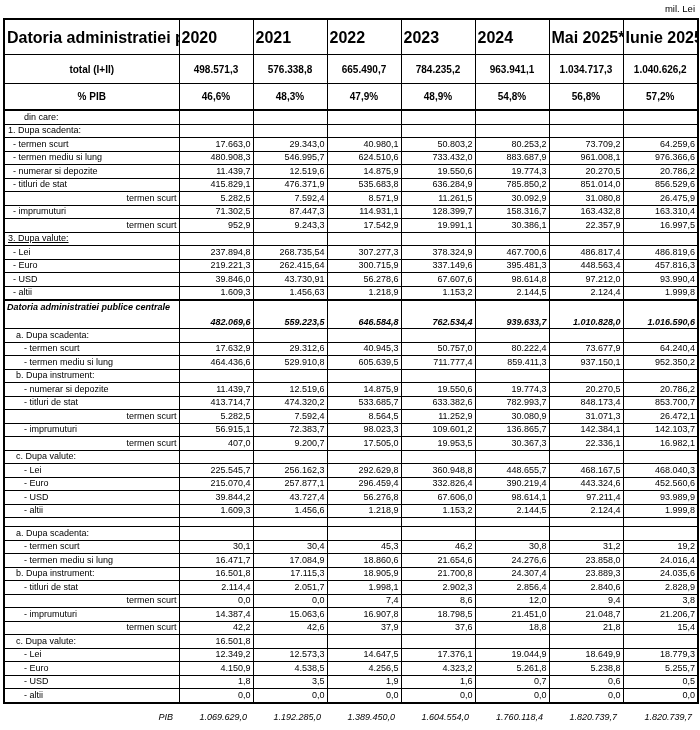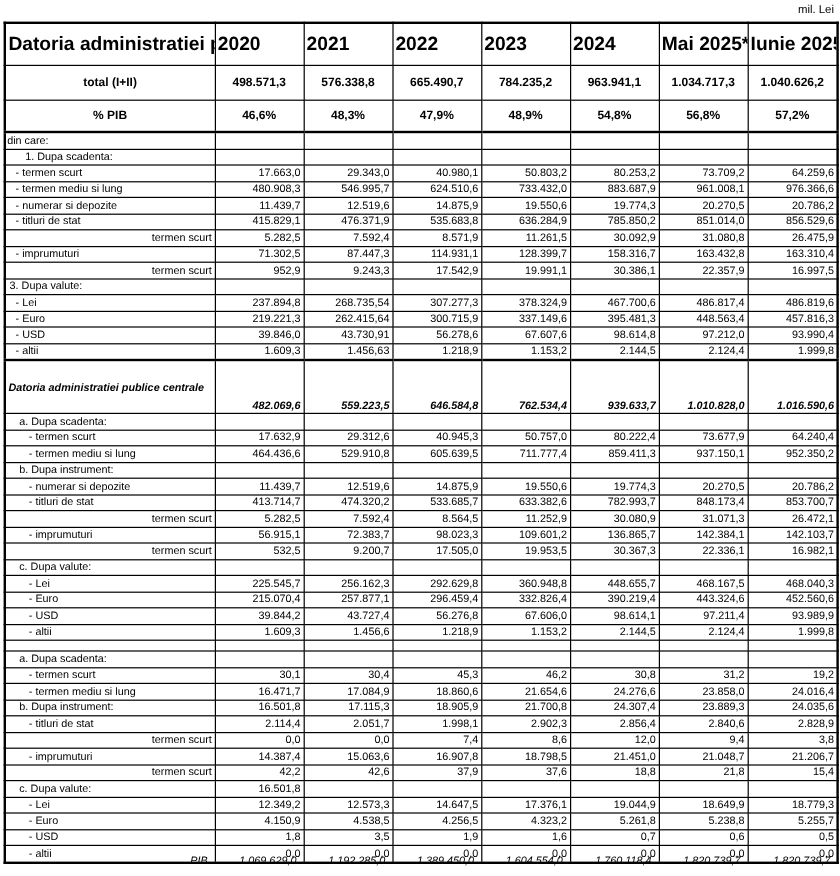--- a/index.html
+++ b/index.html
@@ -11,21 +11,21 @@
   tr.total td, tr.pct td{height:28px;font-size:10px;font-weight:bold;text-align:center;}
   tr.pct td{height:25px;margin-top:32px;}
   tr.r td{height:12.5px;}
   td.lab{text-align:left;}
   td.num{text-align:right;}
   .b{font-weight:bold;}
   td.subl{text-align:right;padding-right:3px;}
   tr.thick td{border-top:2px solid #000;}
   tr.grp td{font-weight:bold;font-style:italic;font-size:9px;}
   tr.tall td{height:26px;vertical-align:bottom;}
-  tr.tall td.lab{white-space:normal;line-height:11px;padding-top:17px;vertical-align:top;}
+  tr.tall td.lab{white-space:normal;line-height:11px;padding-top:1px;vertical-align:top;}
   tr.spc td{height:8px;}
   table.pib{position:absolute;left:0;top:708px;width:694px;border-collapse:collapse;table-layout:fixed;}
   table.pib td{font-size:9px;font-style:italic;text-align:right;padding:0 2px;white-space:nowrap;height:18px;vertical-align:middle;}
 </style>
 </head>
 <body>
 
 <div class="unit">mil. Lei</div>
 
 <table class="debt">
@@ -64,31 +64,31 @@
         <td class="lab b" style="text-align: center;">% PIB</td>
         <td>46,6%</td>
         <td>48,3%</td>
         <td>47,9%</td>
         <td>48,9%</td>
         <td>54,8%</td>
         <td>56,8%</td>
         <td>57,2%</td>
       </tr>
       <tr class="r thick">
-        <td class="lab b" style="padding-left: 1px;">din care:</td>
-        <td class="num"></td>
-        <td class="num"></td>
-        <td class="num"></td>
-        <td class="num"></td>
-        <td class="num"></td>
-        <td class="num"></td>
-        <td class="num"></td>
-      </tr>
-      <tr class="r">
-        <td class="lab" style="padding-left: 16px;">1. Dupa scadenta:</td>
+        <td class="lab b" style="padding-left: 19px;">din care:</td>
+        <td class="num"></td>
+        <td class="num"></td>
+        <td class="num"></td>
+        <td class="num"></td>
+        <td class="num"></td>
+        <td class="num"></td>
+        <td class="num"></td>
+      </tr>
+      <tr class="r">
+        <td class="lab" style="padding-left: 3px;">1. Dupa scadenta:</td>
         <td class="num"></td>
         <td class="num"></td>
         <td class="num"></td>
         <td class="num"></td>
         <td class="num"></td>
         <td class="num"></td>
         <td class="num"></td>
       </tr>
       <tr class="r">
         <td class="lab" style="padding-left: 8px;">- termen scurt</td>
@@ -154,21 +154,21 @@
         <td class="subl">termen scurt</td>
         <td class="num">952,9</td>
         <td class="num">9.243,3</td>
         <td class="num">17.542,9</td>
         <td class="num">19.991,1</td>
         <td class="num">30.386,1</td>
         <td class="num">22.357,9</td>
         <td class="num">16.997,5</td>
       </tr>
       <tr class="r">
-        <td class="lab" style="padding-left: 3px;">3. Dupa valute:</td>
+        <td class="lab" style="padding-left: 3px; text-decoration: underline;">3. Dupa valute:</td>
         <td class="num"></td>
         <td class="num"></td>
         <td class="num"></td>
         <td class="num"></td>
         <td class="num"></td>
         <td class="num"></td>
         <td class="num"></td>
       </tr>
       <tr class="r">
         <td class="lab" style="padding-left: 8px;">- Lei</td>
@@ -295,21 +295,21 @@
         <td class="num">56.915,1</td>
         <td class="num">72.383,7</td>
         <td class="num">98.023,3</td>
         <td class="num">109.601,2</td>
         <td class="num">136.865,7</td>
         <td class="num">142.384,1</td>
         <td class="num">142.103,7</td>
       </tr>
       <tr class="r">
         <td class="subl">termen scurt</td>
-        <td class="num">532,5</td>
+        <td class="num">407,0</td>
         <td class="num">9.200,7</td>
         <td class="num">17.505,0</td>
         <td class="num">19.953,5</td>
         <td class="num">30.367,3</td>
         <td class="num">22.336,1</td>
         <td class="num">16.982,1</td>
       </tr>
       <tr class="r">
         <td class="lab" style="padding-left: 11px;">c. Dupa valute:</td>
         <td class="num"></td>

